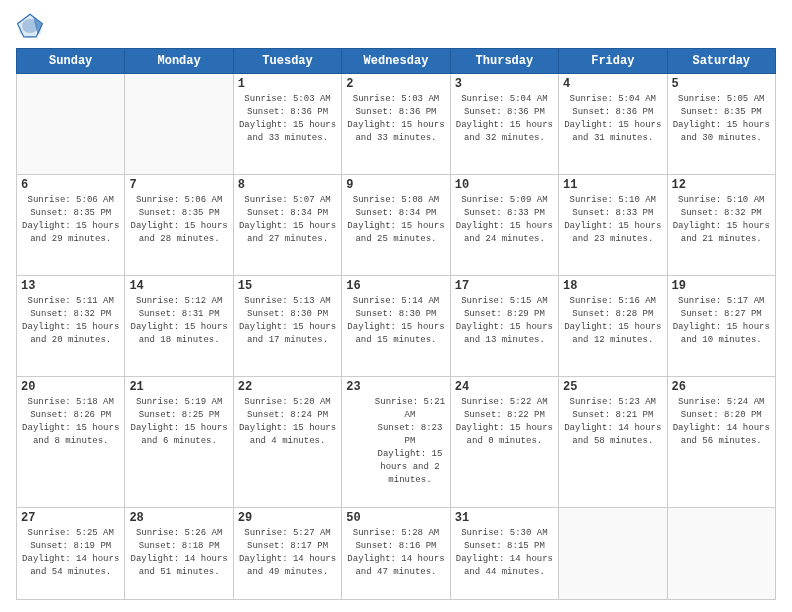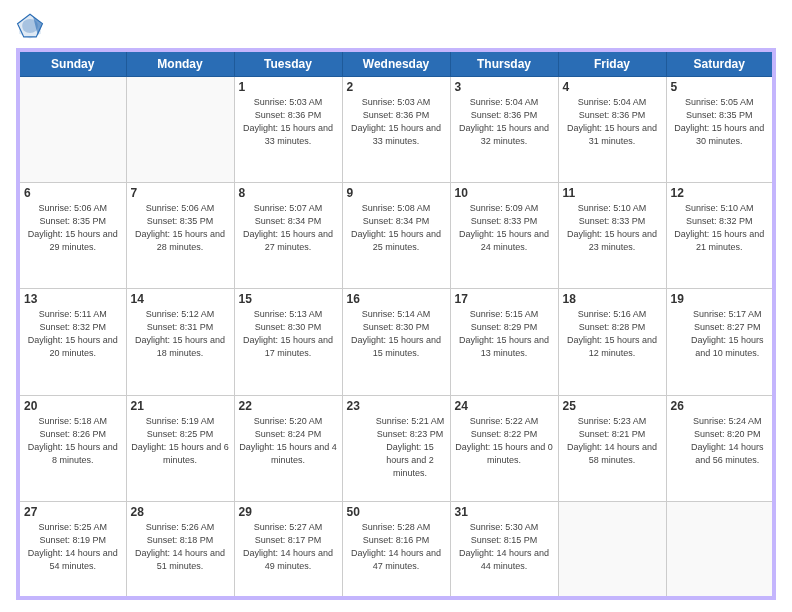--- a/index.html
+++ b/index.html
@@ -50,24 +50,25 @@
       color: #333;
       line-height: 1;
     }
     .location-title {
       font-size: 15px;
       color: #555;
       margin-top: 2px;
     }
     .calendar {
       flex: 1;
-      border: 4px solid #c4b5fd;
+      border: 1px solid #c4b5fd;
       border-collapse: collapse;
       width: 100%;
       table-layout: fixed;
+      font-family: Liberation Mono, monospace;
     }
     .calendar th {
       background-color: #2a6db5;
       color: #fff;
       text-align: center;
       font-size: 12px;
       font-weight: bold;
       padding: 5px 3px;
       border: 1px solid #1e5a9a;
     }
@@ -246,21 +247,21 @@
 Daylight: 15 hours and 13 minutes.</div>
           </td>
           <td>
             <span class="day-number">18</span>
             <div class="day-info" style="white-space: pre-line;">Sunrise: 5:16 AM
 Sunset: 8:28 PM
 Daylight: 15 hours and 12 minutes.</div>
           </td>
           <td>
             <span class="day-number">19</span>
-            <div class="day-info" style="white-space: pre-line; margin-left: 16px;">Sunrise: 5:17 AM
+            <div class="day-info" style="white-space: pre-line;">Sunrise: 5:17 AM
 Sunset: 8:27 PM
 Daylight: 15 hours and 10 minutes.</div>
           </td>
         </tr>
         <tr>
           <td>
             <span class="day-number">20</span>
             <div class="day-info" style="white-space: pre-line;">Sunrise: 5:18 AM
 Sunset: 8:26 PM
 Daylight: 15 hours and 8 minutes.</div>
@@ -290,21 +291,21 @@
 Daylight: 15 hours and 0 minutes.</div>
           </td>
           <td>
             <span class="day-number">25</span>
             <div class="day-info" style="white-space: pre-line;">Sunrise: 5:23 AM
 Sunset: 8:21 PM
 Daylight: 14 hours and 58 minutes.</div>
           </td>
           <td>
             <span class="day-number">26</span>
-            <div class="day-info" style="white-space: pre-line; margin-left: 16px;">Sunrise: 5:24 AM
+            <div class="day-info" style="white-space: pre-line;">Sunrise: 5:24 AM
 Sunset: 8:20 PM
 Daylight: 14 hours and 56 minutes.</div>
           </td>
         </tr>
         <tr>
           <td>
             <span class="day-number">27</span>
             <div class="day-info" style="white-space: pre-line;">Sunrise: 5:25 AM
 Sunset: 8:19 PM
 Daylight: 14 hours and 54 minutes.</div>

